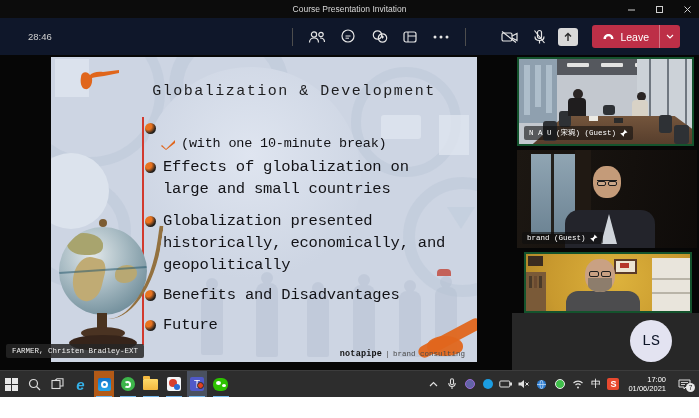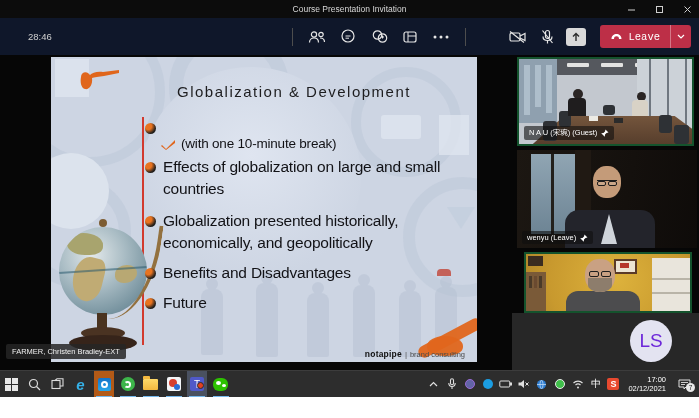--- a/index.html
+++ b/index.html
@@ -15,27 +15,27 @@
   .win-controls { position:absolute; right:6px; top:0; height:18px; display:flex; align-items:center; gap:16px; }
   .win-btn { width:12px; height:12px; display:flex; align-items:center; justify-content:center; cursor:default; }
   
   .toolbar { position:absolute; left:0; top:18px; width:699px; height:37px; background:#0f172a; }
   .timer { position:absolute; left:28px; top:13px; color:#d0d0d0; font-size:9.5px; }
   .tb-center { position:absolute; left:288px; top:0; height:37px; display:flex; align-items:center; gap:9px; }
   .req-btn { border:1px solid #8a8a8a; border-radius:3px; background:transparent; color:#fff;
     font-size:10px; font-family:"Liberation Sans",sans-serif; padding:4px 12px; }
   .tb-divider { width:1px; height:18px; background:#4d4d4d; margin:0 4px; }
   .tb-icon { width:22px; height:22px; display:flex; align-items:center; justify-content:center; }
-  .tb-right { position:absolute; right:8px; top:0; height:37px; display:flex; align-items:center; gap:8px;font-family:Liberation Mono, monospace; }
+  .tb-right { position:absolute; right:19px; top:0; height:37px; display:flex; align-items:center; gap:8px; }
   .share-on { background:#d9d9d9; border-radius:3px; width:20px; height:18px; display:flex; align-items:center; justify-content:center; }
   .leave-btn { display:flex; align-items:stretch; height:23px; border-radius:3px; overflow:hidden; background:#bd2f47; margin-left:6px; }
   .leave-main { display:flex; align-items:center; gap:5px; padding:0 10px; color:#fff; font-size:10.5px; }
   .leave-chev { display:flex; align-items:center; padding:0 6px; border-left:1px solid rgba(255,255,255,.35); }
   
-  .stage { position:absolute; left:0; top:55px; width:699px; height:315px; background:#060606; }
+  .stage { position:absolute; left:0; top:55px; width:699px; height:315px; background:#060606;font-family:Liberation Mono, monospace; }
   
   .slide { position:absolute; left:51px; top:2px; width:426px; height:305px; background:#cdd5e3; overflow:hidden; }
   .deco { position:absolute; }
   .ring { border-radius:50%; border:10px solid #bdc8d8; opacity:.55; }
   .blob { border-radius:50%; background:#dde3ee; }
   .sq { background:#dfe5ef; opacity:.8; }
   .fig { position:absolute; width:22px; background:#b6c1d2; border-radius:8px 8px 2px 2px; opacity:.5; }
   .fig::before { content:""; position:absolute; top:-11px; left:5px; width:12px; height:12px; border-radius:50%; background:#b6c1d2; }
   .slide-title { position:absolute; left:60px; top:26px; width:366px; text-align:center;
     font-size:15px; letter-spacing:1.5px; color:#1d1d1f; }
@@ -119,21 +119,21 @@
   .s3-shelf { position:absolute; left:0; top:18px; width:20px; height:39px; background:#7a5a38; }
   .s3-book { position:absolute; width:3px; height:12px; background:#4a3a28; }
   .s3-body { position:absolute; left:40px; top:37px; width:74px; height:22px; background:#4c4c4e; border-radius:12px 12px 0 0; }
   .s3-head { position:absolute; left:59px; top:5px; width:30px; height:33px; border-radius:46%; background:#c9a183; }
   .s3-beard { position:absolute; left:62px; top:24px; width:24px; height:14px; border-radius:0 0 50% 50%; background:#8d7d6c; }
   .s3-glasses { position:absolute; left:63px; top:17px; width:22px; height:6px; display:flex; gap:2px; }
   .s3-lens { width:10px; height:6px; border:1.5px solid #1e1e1e; border-radius:2px; }
   
   .side-panel { position:absolute; left:512px; top:258px; width:187px; height:57px; background:#272727; }
   .avatar { position:absolute; left:118px; top:7px; width:42px; height:42px; border-radius:50%; background:#e3e3f1;
-    display:flex; align-items:center; justify-content:center; color:#6d28d9; font-size:19px; }
+    display:flex; align-items:center; justify-content:center; color:#0f172a; font-size:15px; }
   
   .taskbar { position:absolute; left:0; top:370px; width:699px; height:27px; background:#2d2d2d; border-top:1px solid #3c3c3c;
     display:flex; align-items:center; }
   .tb-apps { display:flex; align-items:center; height:27px; }
   .task-icon { width:19px; height:27px; display:flex; align-items:center; justify-content:center; position:relative; margin:0 2px; }
   .task-icon.wide { width:20px; }
   .open-line { position:absolute; left:2px; bottom:0; width:16px; height:2px; background:#76b9ed; }
   .outlook-hl { background:#b35a17; }
   .teams-hl { background:#4a5160; }
   .ol-inner { width:13px; height:13px; background:linear-gradient(#1272c8,#28a8ea); border-radius:2px;
@@ -400,21 +400,21 @@
         <div class="s2-curtain"></div>
         <div class="s2-body"></div>
         <div class="s2-shirt"></div>
         <div class="s2-head"></div>
         <div class="s2-glasses">
           <span class="s2-lens"></span>
           <span class="s2-lens"></span>
         </div>
       </div>
       <div class="tile-label">
-        <span>wenyu (Leave)</span>
+        <span>brand (Guest)</span>
         <svg width="8" height="8" viewBox="0 0 8 8">
           <path d="M4.5 0.5 L7.5 3.5 L5.5 4 L4 5.5 L3.8 7.8 L0.2 4.2 L2.5 4 L4 2.5 Z" fill="#fff"></path>
         </svg>
       </div>
     </div>
 
     <div class="tile tile3 bordered">
       <div class="scene3">
         <div class="s3-shelf">
           <span class="s3-book" style="left:3px; top:4px;"></span>
@@ -546,21 +546,21 @@
       <span class="tray-ic">
         <svg width="12" height="10" viewBox="0 0 12 10" fill="none" stroke="#e0e0e0" stroke-width="1.1">
           <path d="M1.5 4 C4 1.5 8 1.5 10.5 4 M3.5 6 C5 4.7 7 4.7 8.5 6"></path>
             <circle cx="6" cy="8.5" r="1" fill="#e0e0e0" stroke="none"></circle>
         </svg>
       </span>
       <span class="tray-ic ime">中</span>
       <span class="sogou">S</span>
       <span class="clock">
         <div>17:00</div>
-        <div>02/12/2021</div>
+        <div>01/06/2021</div>
       </span>
       <span class="action-center">
         <svg width="13" height="12" viewBox="0 0 13 12" fill="none" stroke="#e0e0e0" stroke-width="1">
           <path d="M1 2 H12 V9 H8 L6 11 L6 9 H1 Z"></path>
             <path d="M3 4.5 H10 M3 6.5 H7" stroke-width="0.9"></path>
         </svg>
         <span class="ac-badge">7</span>
       </span>
     </div>
   </div>

